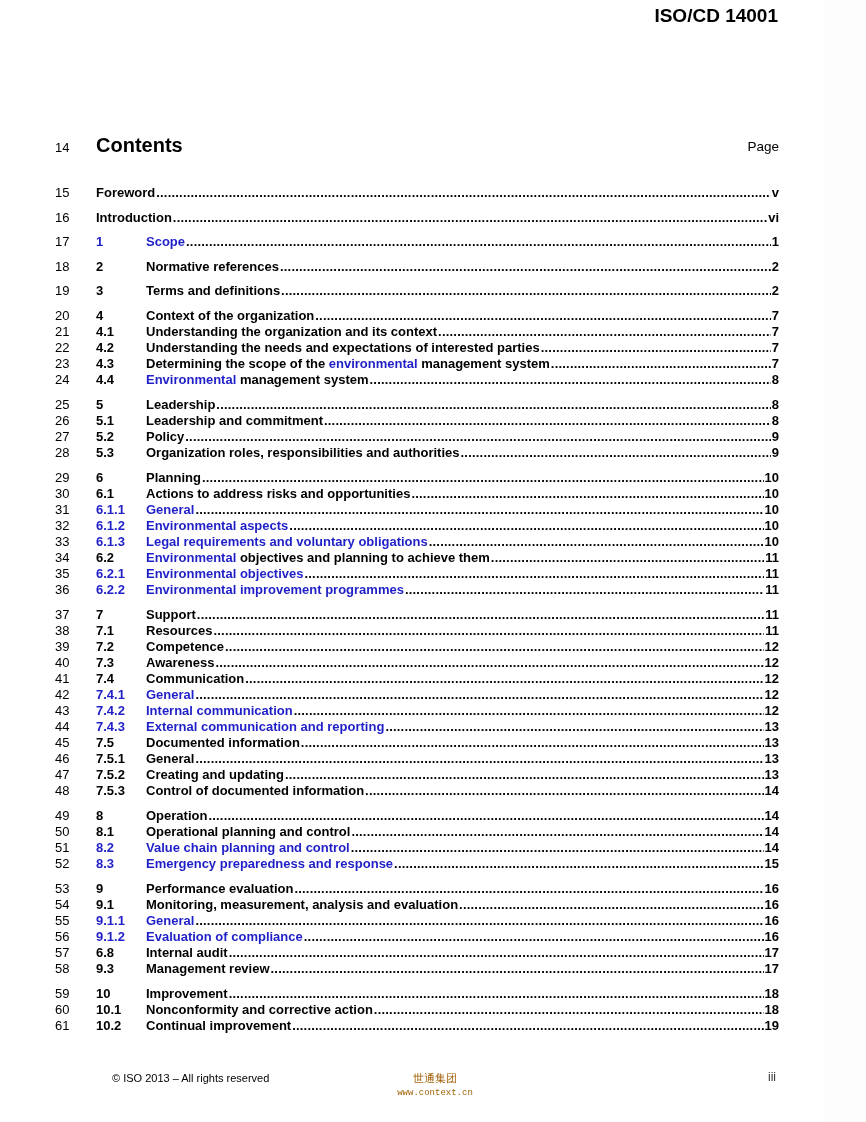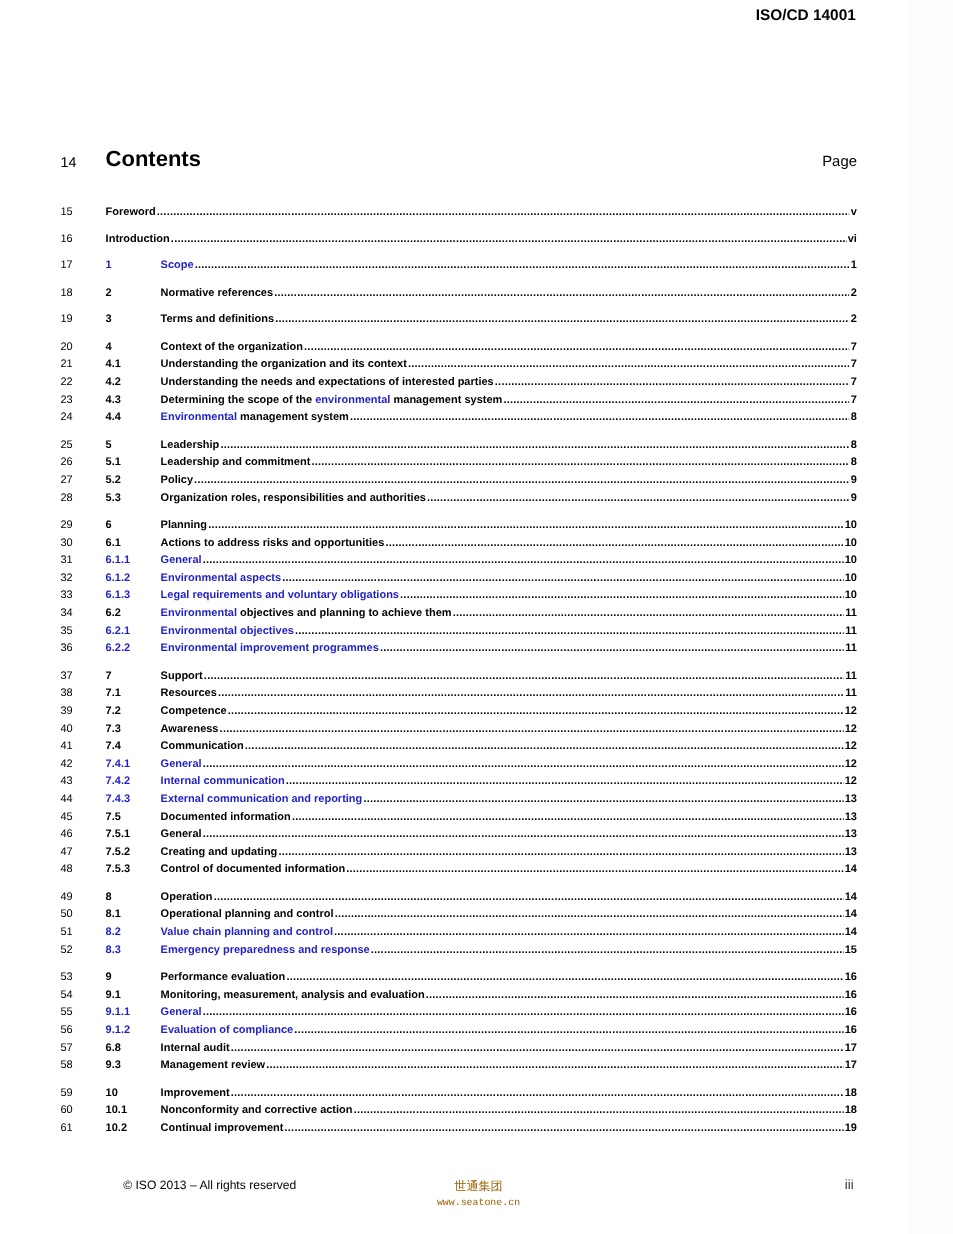--- a/index.html
+++ b/index.html
@@ -10,35 +10,35 @@
       overflow: hidden;
       font-family: "Liberation Sans", sans-serif;
       color: #000;
     }
     .right-margin {
       position: absolute; left: 824px; top: 0; width: 42px; height: 1122px;
       background: #fdfdfd;
     }
     .doc-id {
       position: absolute; right: 88px; top: 5px;
-      font-size: 14px; font-weight: bold;
+      font-size: 19px; font-weight: bold;
     }
     .contents-line {
       position: absolute; left: 55px; top: 134px; width: 724px; height: 26px;
     }
     .contents-line .ln { position: absolute; left: 0; top: 6px; font-size: 13px; }
     .contents-title {
       position: absolute; left: 41px; top: 0; font-size: 20px; font-weight: bold;
     }
     .page-label { position: absolute; right: 0; top: 5px; font-size: 13.5px; }
 
     .toc { position: absolute; left: 55px; top: 0; width: 724px; }
     .row {
       position: absolute; left: 0; width: 724px; height: 16px;
-      font-size: 10px; line-height: 16px; white-space: nowrap;
+      font-size: 13px; line-height: 16px; white-space: nowrap;
     }
     .row .ln { position: absolute; left: 0; top: 0; font-weight: normal; color: #000; }
     .row .num { position: absolute; left: 41px; top: 0; font-weight: bold; }
     .row .entry {
       position: absolute; left: 91px; right: 0; top: 0;
       display: flex; align-items: baseline; font-weight: bold;
     }
     .row.nonum .entry { left: 41px; }
     .row .title { flex: 0 0 auto; }
     .row .dots {
@@ -494,15 +494,15 @@
         <span class="title"><span class="black">Continual improvement</span></span>
         <span class="dots"></span>
         <span class="pg">19</span>
       </span>
     </div>
   </div>
 
 <div class="footer-copy">© ISO 2013 – All rights reserved</div>
 <div class="footer-brand">
   <div class="cn">世通集团</div>
-  <div class="url">www.seatone.cn</div>
+  <div class="url">www.context.cn</div>
 </div>
 <div class="footer-page">iii</div>
 
 </body></html>

